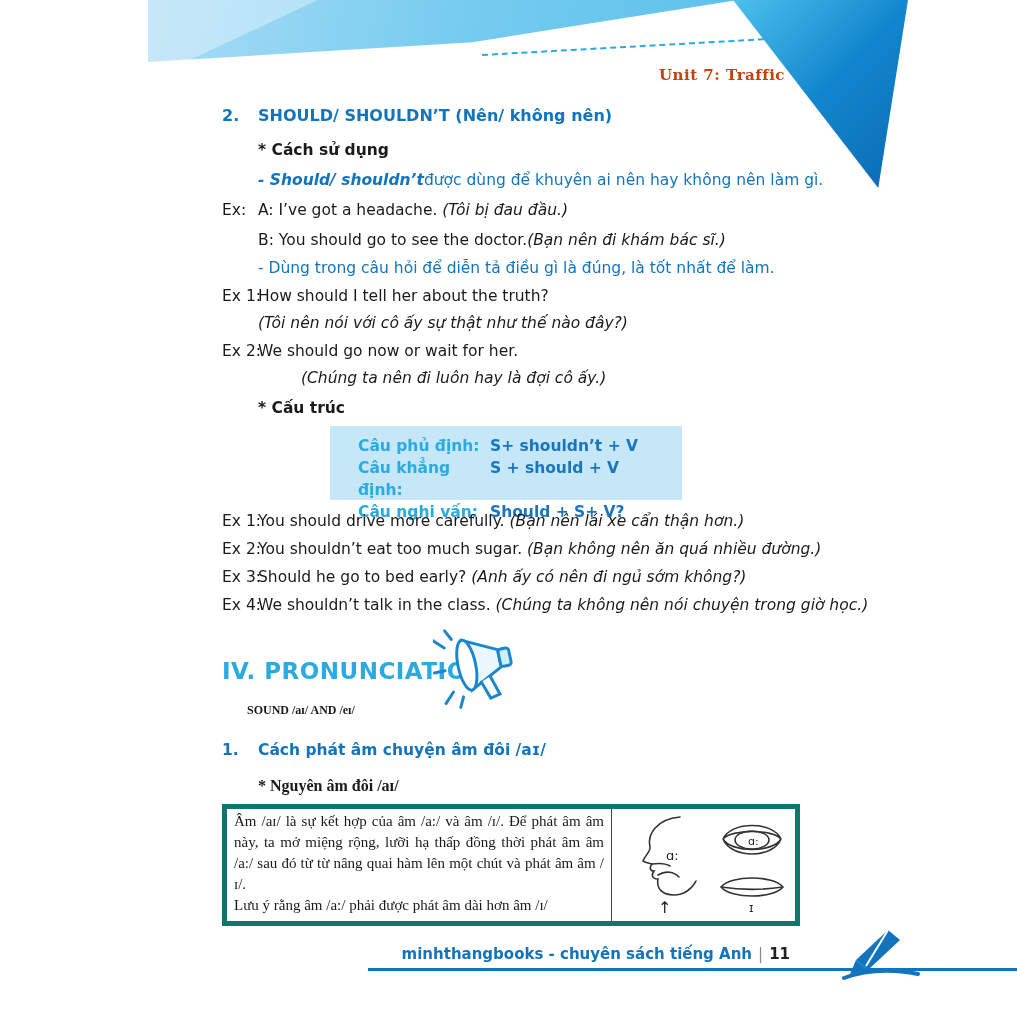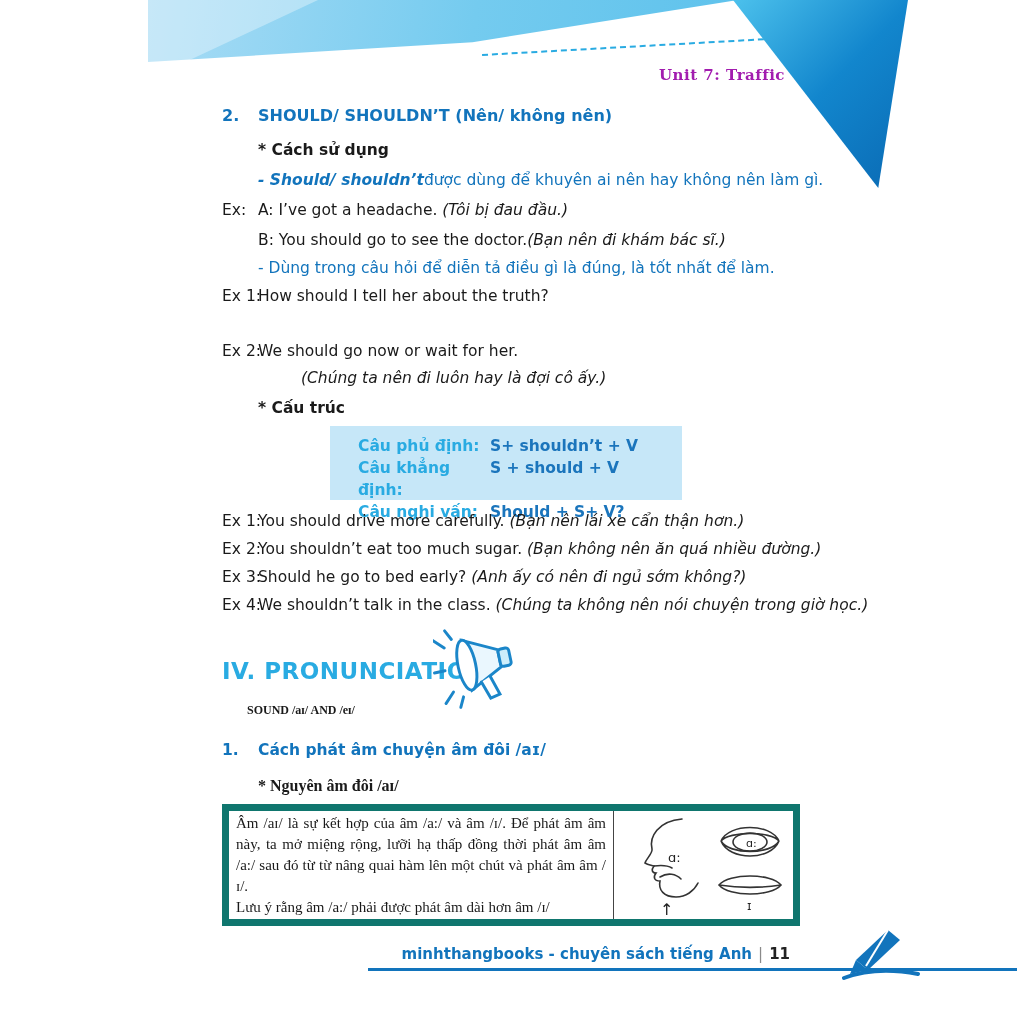--- a/index.html
+++ b/index.html
@@ -10,41 +10,41 @@
   .band{left:148px;top:0;width:590px;height:62px;
         background:linear-gradient(100deg,#a9dcf5 0%,#74cbef 55%,#5ec2ec 100%);
         clip-path:polygon(0 0,100% 0,55% 68%,0 100%);}
   .band-hl{left:148px;top:0;width:170px;height:62px;background:rgba(255,255,255,.35);
         clip-path:polygon(0 0,100% 0,22% 100%,0 100%);}
   .dash{left:482px;top:54px;width:302px;border-top:2px dashed #29abe2;
         transform:rotate(-3.2deg);transform-origin:left top;}
   .corner{left:733px;top:0;width:175px;height:188px;
         background:linear-gradient(135deg,#4cc1ec 0%,#1286cd 50%,#0a6ab4 100%);
         clip-path:polygon(0 0,100% 0,83% 100%);}
-  .unit-label{left:620px;top:66px;width:165px;text-align:right;color:#a21caf;
+  .unit-label{left:620px;top:66px;width:165px;text-align:right;color:#c2410c;
         font-family:"DejaVu Serif","Liberation Serif",serif;font-weight:bold;font-size:15px;letter-spacing:.5px;}
   
   .row{position:absolute;display:flex;line-height:1.3;white-space:nowrap;}
   .lbl{width:36px;flex:none;}
   .b{font-weight:bold;}
   .i{font-style:italic;}
   .blue{color:#1274bc;}
   .serif{font-family:"Liberation Serif","DejaVu Serif",serif;}
   .h-grammar{font-size:16px;}
   
   .sbox{left:330px;top:426px;width:352px;height:74px;background:#c6e7f8;
         padding:9px 0 0 28px;box-sizing:border-box;}
   .sbox .srow{display:grid;grid-template-columns:132px 1fr;line-height:22px;font-weight:bold;font-size:15.5px;}
   .sbox .sl{color:#29abe2;}
   .sbox .sf{color:#1b75bc;}
   
   .pron-title{left:222px;top:658px;font-size:23px;font-weight:bold;color:#29abe2;letter-spacing:.5px;}
   .mega{left:433px;top:622px;}
   
-  .abox{left:222px;top:804px;width:578px;height:122px;border:7px solid #0f766e;
+  .abox{left:222px;top:804px;width:578px;height:122px;border:5px solid #0f766e;
         box-sizing:border-box;display:flex;background:#fff;}
   .abox .atext{width:384px;flex:none;padding:2px 7px;box-sizing:border-box;
         font-family:"Liberation Serif","DejaVu Serif",serif;font-size:15px;line-height:21px;text-align:justify;}
   .abox .adiag{flex:1;position:relative;border-left:1px solid #444;}
   
   .footer-text{left:320px;top:945px;width:470px;text-align:right;font-size:15px;white-space:nowrap;}
   .footer-rule{left:368px;top:968px;width:649px;height:3px;background:#1274bc;}
   .pen{left:842px;top:922px;}
   .sep{color:#8a8a8a;font-weight:normal;padding:0 6px;}
   .pgnum{color:#222;font-weight:bold;}
@@ -82,20 +82,21 @@
     <span>B: You should go to see the doctor. </span>
       <span class="i">(Bạn nên đi khám bác sĩ.)</span>
   </div>
 
   <div class="row blue" style="left:258px;top:258px;">- Dùng trong câu hỏi để diễn tả điều gì là đúng, là tốt nhất để làm.</div>
 
   <div class="row" style="left:222px;top:286px;">
     <span class="lbl">Ex 1:</span>
     <span>How should I tell her about the truth?</span>
   </div>
+  <div class="row i" style="left:258px;top:313px;">(Tôi nên nói với cô ấy sự thật như thế nào đây?)</div>
 
   <div class="row" style="left:222px;top:341px;">
     <span class="lbl">Ex 2:</span>
     <span>We should go now or wait for her.</span>
   </div>
   <div class="row i" style="left:258px;top:368px;margin-left:43px;">(Chúng ta nên đi luôn hay là đợi cô ấy.)</div>
 
   <div class="row b" style="left:258px;top:398px;">* Cấu trúc</div>
 
   <div class="abs sbox">

